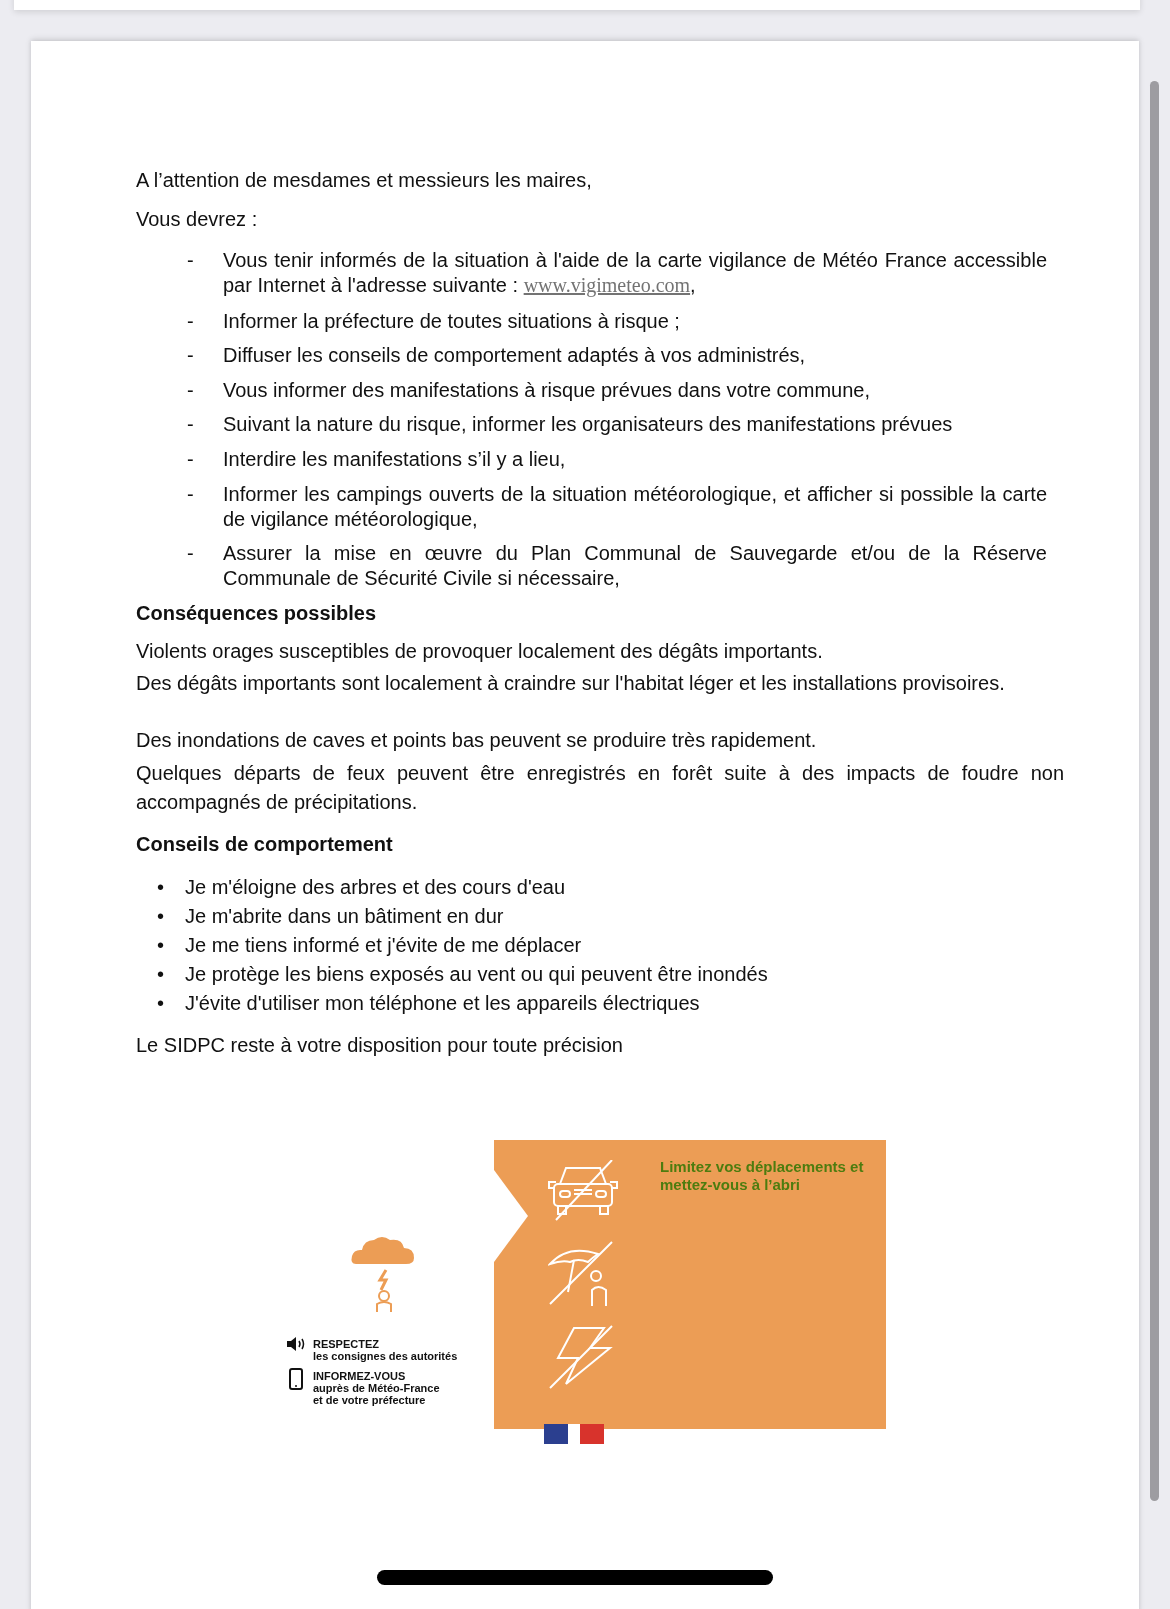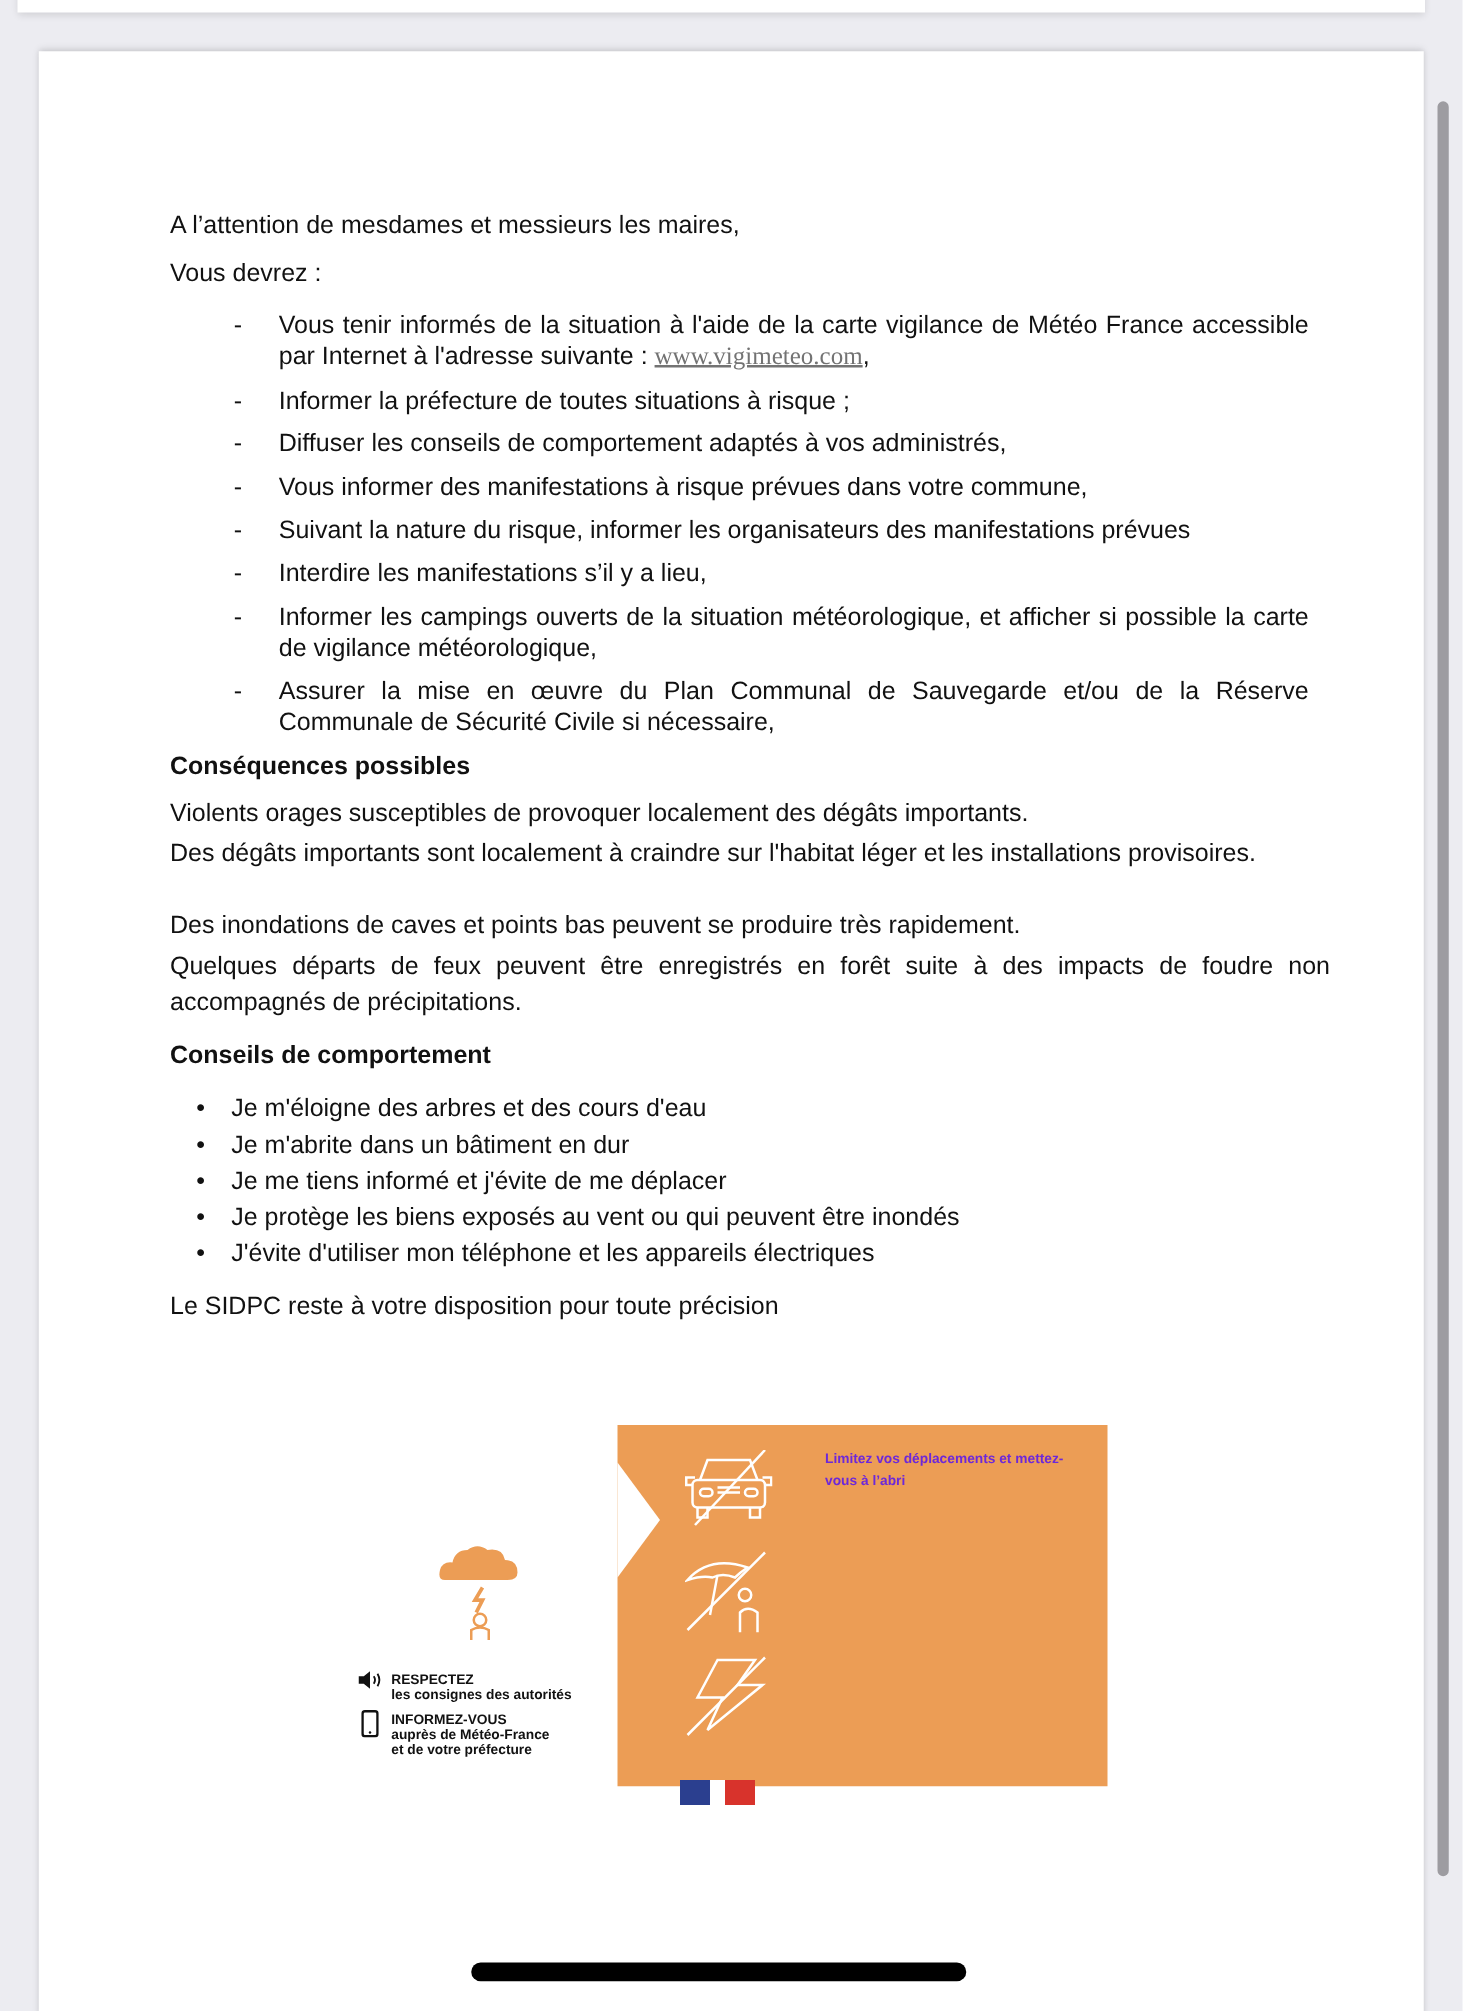--- a/index.html
+++ b/index.html
@@ -18,21 +18,21 @@
   .bullet-item .dot{position:absolute;left:0;top:0;}
   .bullet-item .txt{position:absolute;left:28px;white-space:nowrap;text-align:right;}
   .scrollbar{position:absolute;left:1150px;top:81px;width:9px;height:1420px;border-radius:5px;background:#9d9ca1;}
   .home-ind{position:absolute;left:377px;top:1570px;width:396px;height:15px;border-radius:8px;background:#000;}
   
   .info{position:absolute;left:280px;top:1140px;width:610px;height:300px;}
   .info-left{position:absolute;left:0;top:0;width:210px;height:300px;}
   .vig-title{position:absolute;left:0;top:42px;width:230px;text-align:center;font-weight:bold;font-size:21px;line-height:22px;letter-spacing:.5px;color:#111;}
   .orange-panel{position:absolute;left:214px;top:0;width:392px;height:289px;background:#ec9d55;}
   .arrow-notch{position:absolute;left:214px;top:30px;width:0;height:0;border-top:46px solid transparent;border-bottom:46px solid transparent;border-left:34px solid #fff;}
-  .rule{position:absolute;left:380px;color:#6d28d9;font-weight:bold;font-size:11px;line-height:18px;width:210px;}
+  .rule{position:absolute;left:380px;color:#4d7c0f;font-weight:bold;font-size:15px;line-height:18px;width:210px;}
   .ico{position:absolute;left:268px;}
   .small-row{position:absolute;left:6px;font-size:10.5px;line-height:12px;color:#111;}
   .small-row b{font-size:11px;}
   .flag{position:absolute;left:280px;top:280px;width:60px;height:20px;display:flex;}
 </style>
 </head>
 <body>
 
 <div class="prev-page"></div>
 

